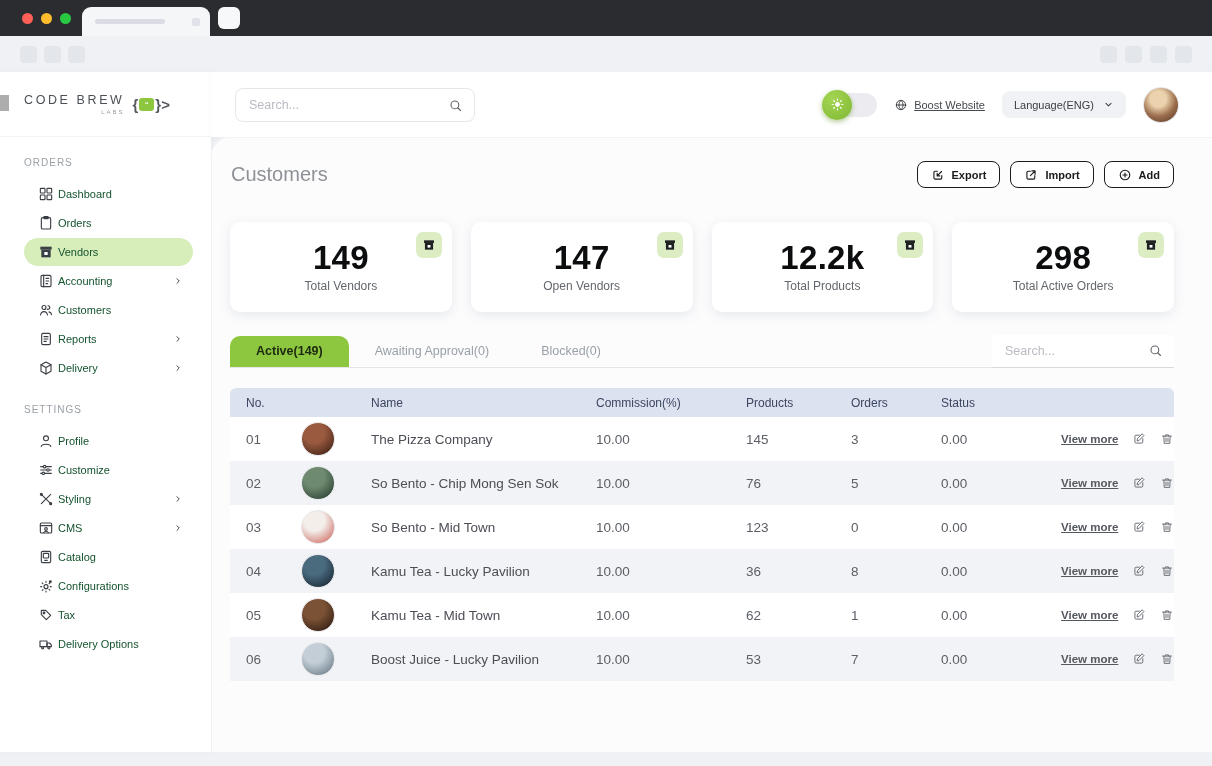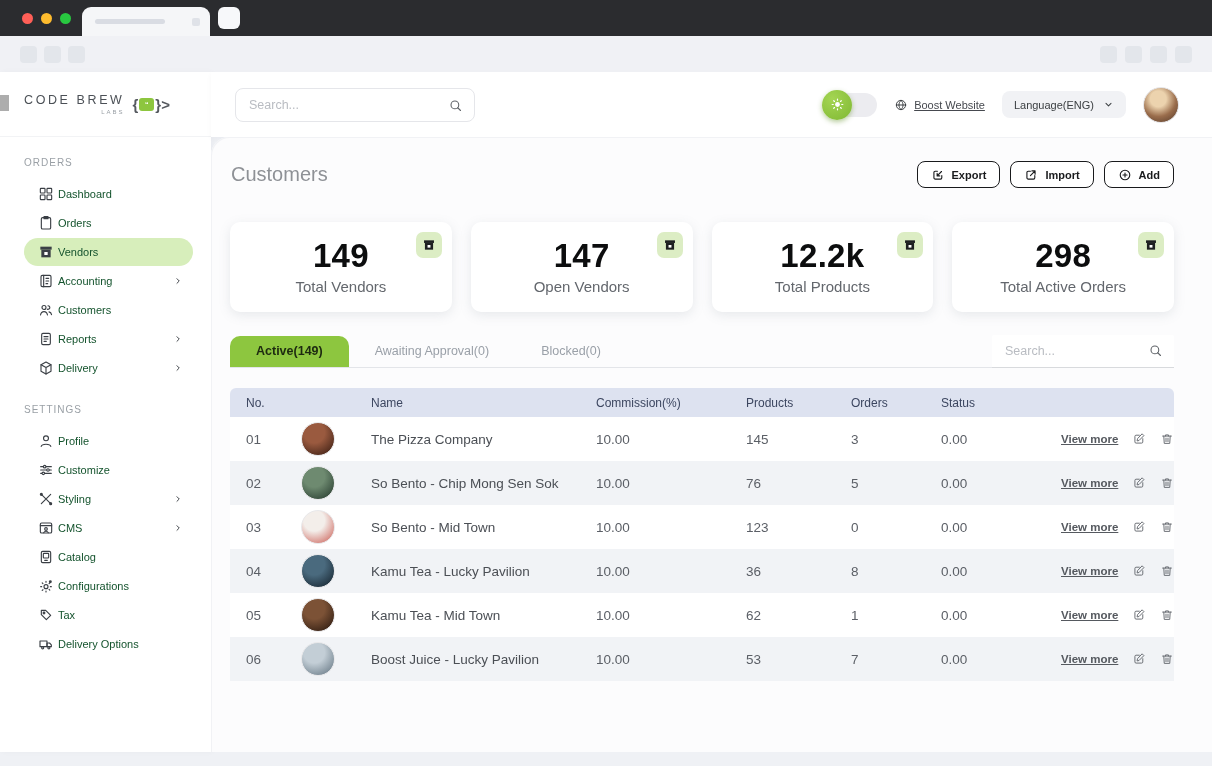--- a/index.html
+++ b/index.html
@@ -72,21 +72,21 @@
   .page-head h1 { font-size:20px; font-weight:400; color:#8e9196; }
   .actions { margin-left:auto; display:flex; gap:10px; }
   .btn { display:inline-flex; align-items:center; gap:7px; border:1.5px solid #191a1c; border-radius:8px; background:#fff; height:27px; padding:0 13px; font-size:11px; font-weight:700; color:#191a1c; font-family:inherit; cursor:pointer; }
   .btn .icn { width:14px; height:14px; display:inline-flex; }
   .btn .icn svg { width:14px; height:14px; stroke-width:1.9; }
 
   
   .stats { display:grid; grid-template-columns:repeat(4,1fr); gap:19px; margin-bottom:23px; }
   .card { position:relative; height:90px; background:#fff; border-radius:10px; box-shadow:0 3px 12px rgba(120,130,145,.16); display:flex; flex-direction:column; align-items:center; justify-content:center; }
   .card .value { font-size:33px; font-weight:800; color:#0c0d0e; line-height:1.02; letter-spacing:.3px; }
-  .card .stat-label { font-size:15px; color:#63676d; margin-top:5px; }
+  .card .stat-label { font-size:12px; color:#63676d; margin-top:5px; }
   .badge { position:absolute; top:10px; right:10px; width:26px; height:26px; border-radius:7px; background:var(--badge-bg,#dcedc4); display:flex; align-items:center; justify-content:center; color:#1d1f21; }
   .badge svg { width:14px; height:14px; }
 
   
   .tabs-row { display:flex; align-items:flex-end; border-bottom:1px solid #e3e5e9; }
   .tabs { display:flex; }
   .tab-btn { background:none; border:none; font-size:12.5px; color:#9aa0a8; padding:8px 26px 9px; font-family:inherit; cursor:pointer; }
   .tab-btn.active { background:var(--accent,#8dc63f); color:#1d2a10; font-weight:700; border-radius:10px 10px 0 0; }
   .tab-search { margin-left:auto; width:182px; height:33px; border:none; border-bottom:1px solid #d8dadd; border-radius:2px 2px 0 0; margin-bottom:-1px; }
   .tab-search .s-icon { top:8px; }

